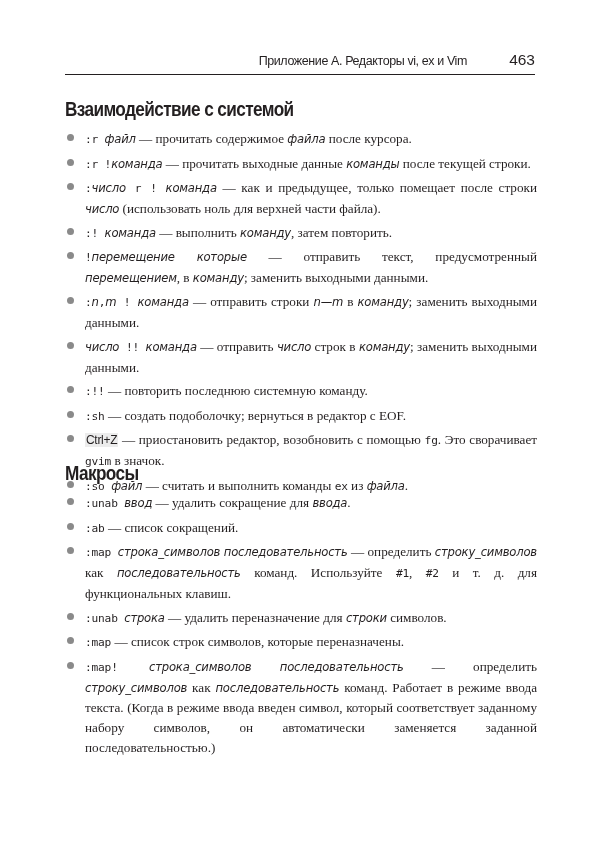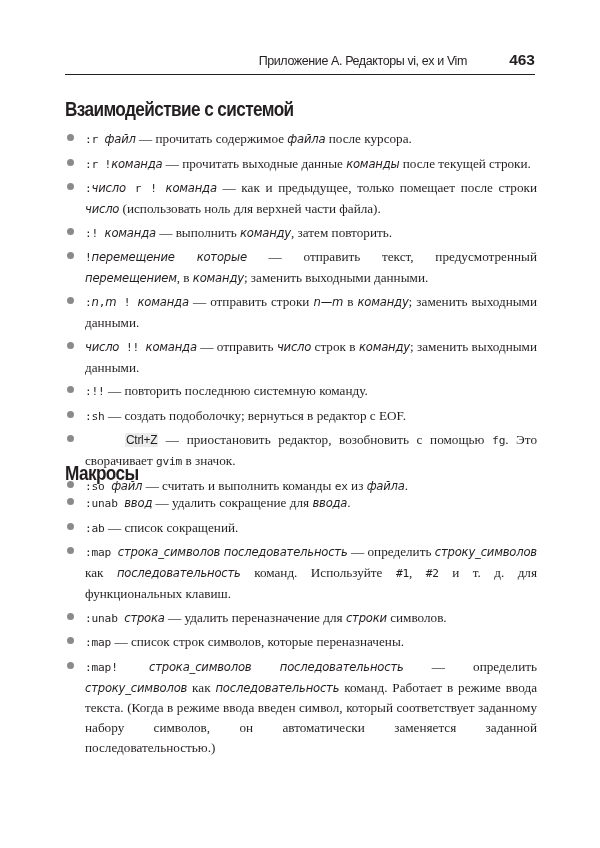--- a/index.html
+++ b/index.html
@@ -7,39 +7,39 @@
     .page { position: absolute; left: 0; top: 0; width: 564px; height: 848px; }
     .running-head {
       position: absolute; left: 65px; top: 50px; width: 470px; height: 24px;
       border-bottom: 1px solid #231f20;
       font-family: "Liberation Sans", sans-serif;
     }
     .running-head .title {
       position: absolute; right: 68px; top: 4px; font-size: 12.5px; letter-spacing: -0.4px; color: #231f20;
     }
     .running-head .pagenum {
-      position: absolute; right: 0; top: 1px; font-size: 15.5px; font-weight: bold; color: #231f20;
+      position: absolute; right: 0; top: 1px; font-size: 15.5px; font-weight: normal; color: #231f20;
     }
     h2 {
       position: absolute; left: 65px; margin: 0;
       font-family: "Liberation Sans", sans-serif; font-weight: bold; font-size: 20px;
       letter-spacing: -0.7px; color: #231f20; transform: scaleX(0.86); transform-origin: left;
     }
     ul.items {
       position: absolute; left: 65px; width: 472px; margin: 0; padding: 0; list-style: none;
       font-family: "Liberation Serif", serif; font-size: 13.2px; line-height: 20px; color: #231f20;
     }
     ul.items li { position: relative; padding-left: 20px; margin-bottom: 3.6px; text-align: justify; }
     ul.items li .bullet {
       position: absolute; left: 2px; top: 5px; width: 7px; height: 7px; border-radius: 50%; background: #8a8a8a;
     }
     .code { font-family: "DejaVu Sans Mono", "Liberation Mono", monospace; font-size: 11.2px; letter-spacing: -0.2px; }
     .it { font-family: "DejaVu Sans", sans-serif; font-style: italic; font-size: 11.6px; letter-spacing: -0.2px; }
     .em { }
-    .key { font-family: "Liberation Sans", sans-serif; font-size: 12px; background: #ececec; padding: 0 1px; letter-spacing: -0.3px; margin-left: 40px; }
+    .key { font-family: "Liberation Sans", sans-serif; font-size: 12px; background: #ececec; padding: 0 1px; letter-spacing: -0.3px; }
   </style>
 </head>
 <body>
 
 <div class="page">
   <div class="running-head">
     <span class="title">Приложение А. Редакторы vi, ex и Vim</span>
     <span class="pagenum">463</span>
   </div>
 

